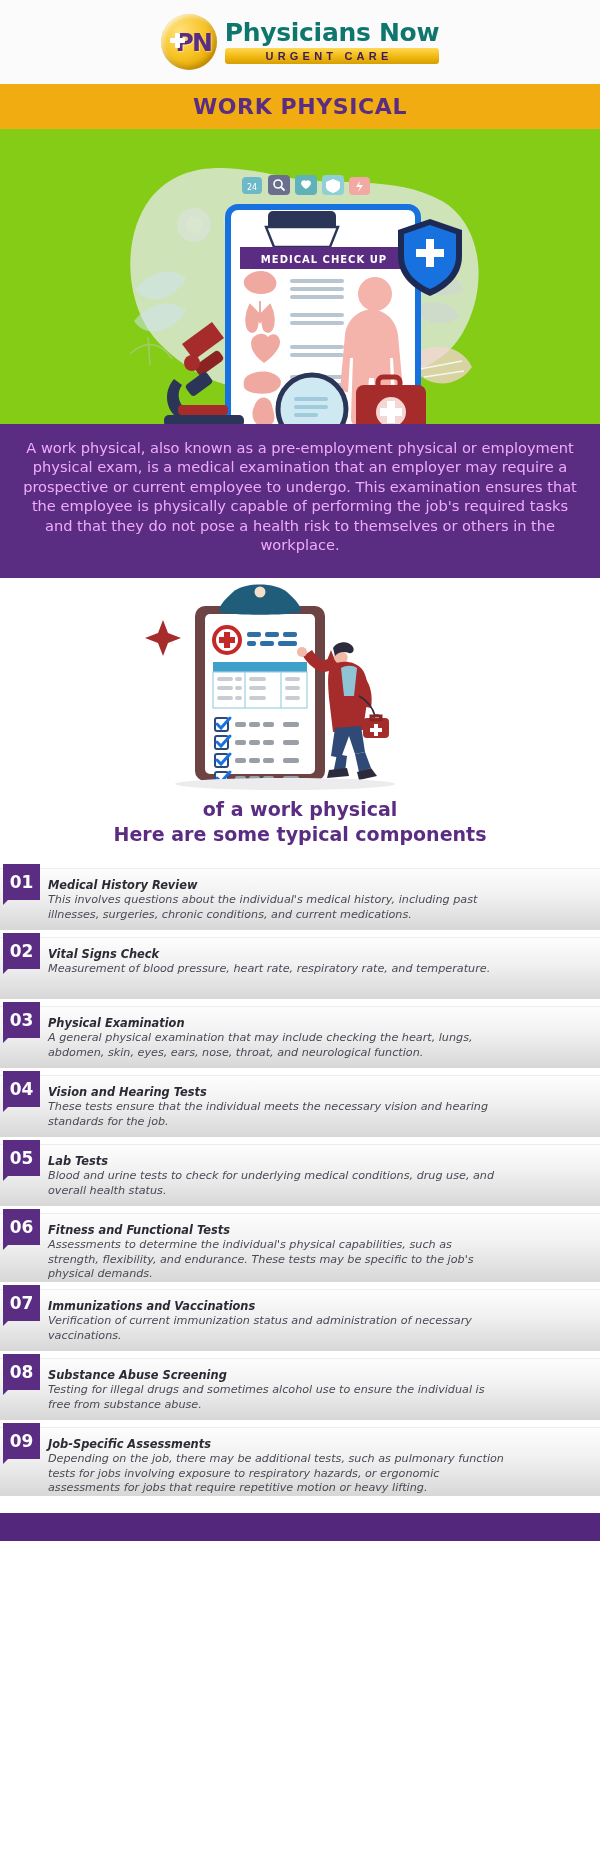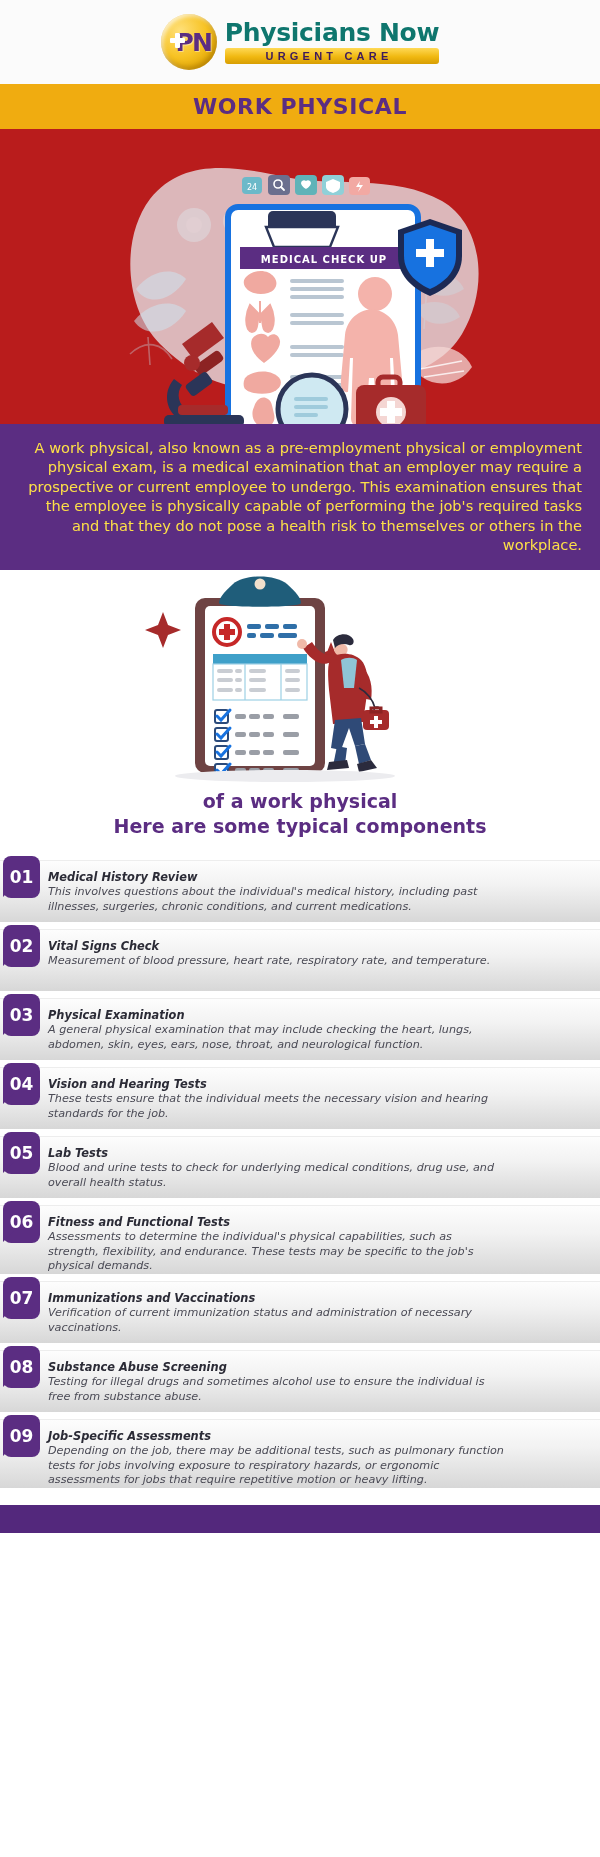--- a/index.html
+++ b/index.html
@@ -62,28 +62,28 @@
     height: 45px; background: #f0ac10;
     display: flex; align-items: center; justify-content: center;
   }
   .title-band h1 {
     font-family: "DejaVu Sans", sans-serif;
     color: #5b2d82; font-size: 22px; font-weight: bold;
     letter-spacing: .6px;
   }
 
   
-  .hero { height: 295px; background:#b91c1c; position: relative; overflow: hidden; }
+  .hero { height: 295px; background:#84cc16; position: relative; overflow: hidden; }
   .hero svg { position:absolute; left:50%; top:0; transform: translateX(-50%); }
 
   
   .intro {
-    background: #5b2d82; color: #fde047;
-    padding: 14px 18px 16px;
-    text-align: right;
+    background: #5b2d82; color: #f0abfc;
+    padding: 14px 18px 24px;
+    text-align: center;
     font-family: "DejaVu Sans", sans-serif;
     font-size: 14.6px; line-height: 1.33; font-weight: 500;
   }
 
   
   .hero2 { height: 215px; background:#ffffff; position:relative; overflow:hidden; }
   .hero2 svg { position:absolute; left:50%; top:0; transform: translateX(-50%); }
 
   
   .section-head {
@@ -98,28 +98,27 @@
   .row { position: relative; margin-bottom: 7px; }
   .row-body {
     background: linear-gradient(to bottom, #fdfdfd 0%, #f2f2f2 40%, #d7d7d7 100%);
     border-top: 1px solid #ededed;
     min-height: 62px;
     padding: 9px 96px 0 48px;
     font-style: italic;
   }
   .badge {
     position: absolute; left: 3px; top: -4px;
-    width: 37px; height: 42px;
+    width: 37px; height: 36px;
     background: #5b2d82;
     color: #ffffff;
     font-family: "DejaVu Sans", sans-serif;
     font-weight: bold; font-size: 17px;
     display: flex; align-items: center; justify-content: center;
     z-index: 2;
-    border-radius: 8px;
   }
   .badge::after {
     content:""; position:absolute; left:0; top:30px;
     width:0; height:0;
     border-left: 11px solid #5b2d82;
     border-bottom: 11px solid transparent;
   }
   .item-title {
     font-family: "DejaVu Sans", sans-serif;
     font-weight: bold; font-size: 11.4px; color: #2b2b36;

